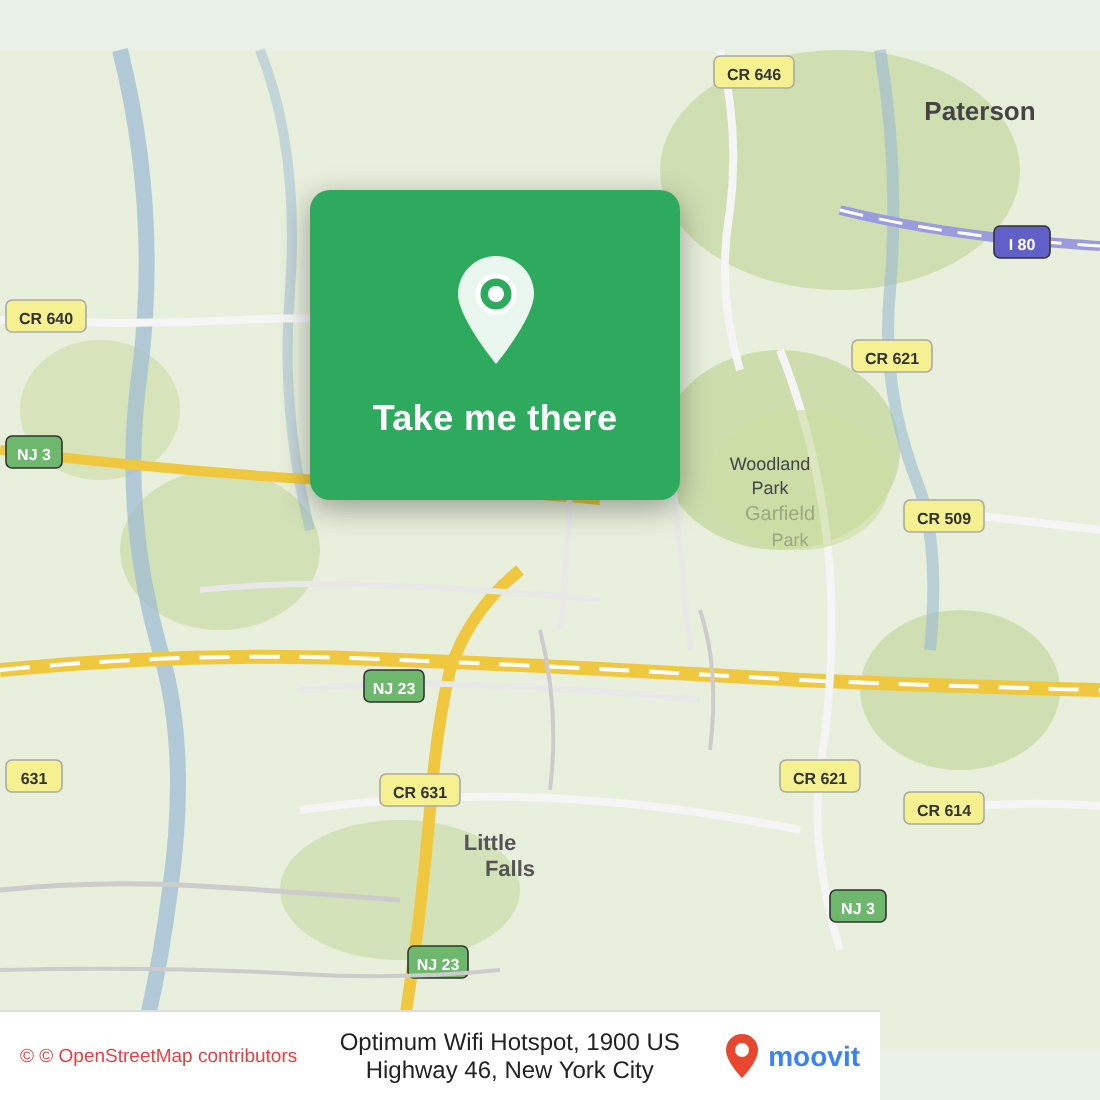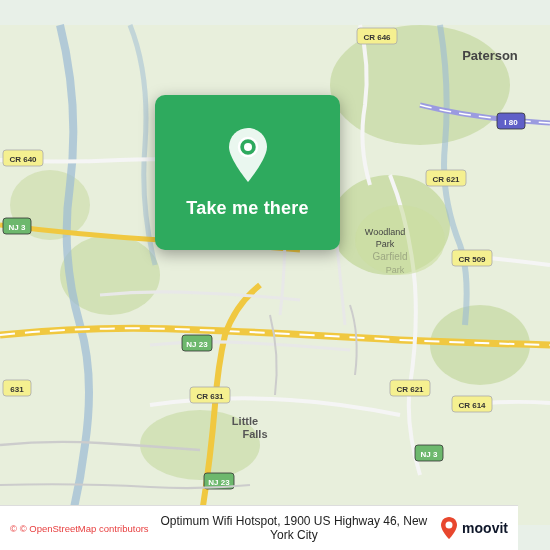--- a/index.html
+++ b/index.html
@@ -55,21 +55,21 @@
       font-weight: 600;
       text-align: center;
       letter-spacing: 0.2px;
     }
 
     
     #info-bar {
       position: absolute;
       bottom: 0;
       left: 0;
-      width: 518px;
+      width: 440px;
       background: #fff;
       padding: 8px 10px 8px 10px;
       display: flex;
       align-items: center;
       justify-content: space-between;
       z-index: 20;
       border-top: 1px solid #ddd;
     }
 
     #osm-credit {
@@ -91,21 +91,21 @@
 
     #moovit-logo {
       display: flex;
       align-items: center;
       gap: 3px;
     }
 
     #moovit-logo-text {
       font-size: 14px;
       font-weight: 700;
-      color: #0f172a;
+      color: #3b82f6;
     }
   </style>
 </head>
 <body>
 
 <div id="map-container">
 
   <svg id="map-bg" viewBox="0 0 550 500" xmlns="http://www.w3.org/2000/svg">
 
     <rect width="550" height="500" fill="#e8efdc"></rect>

